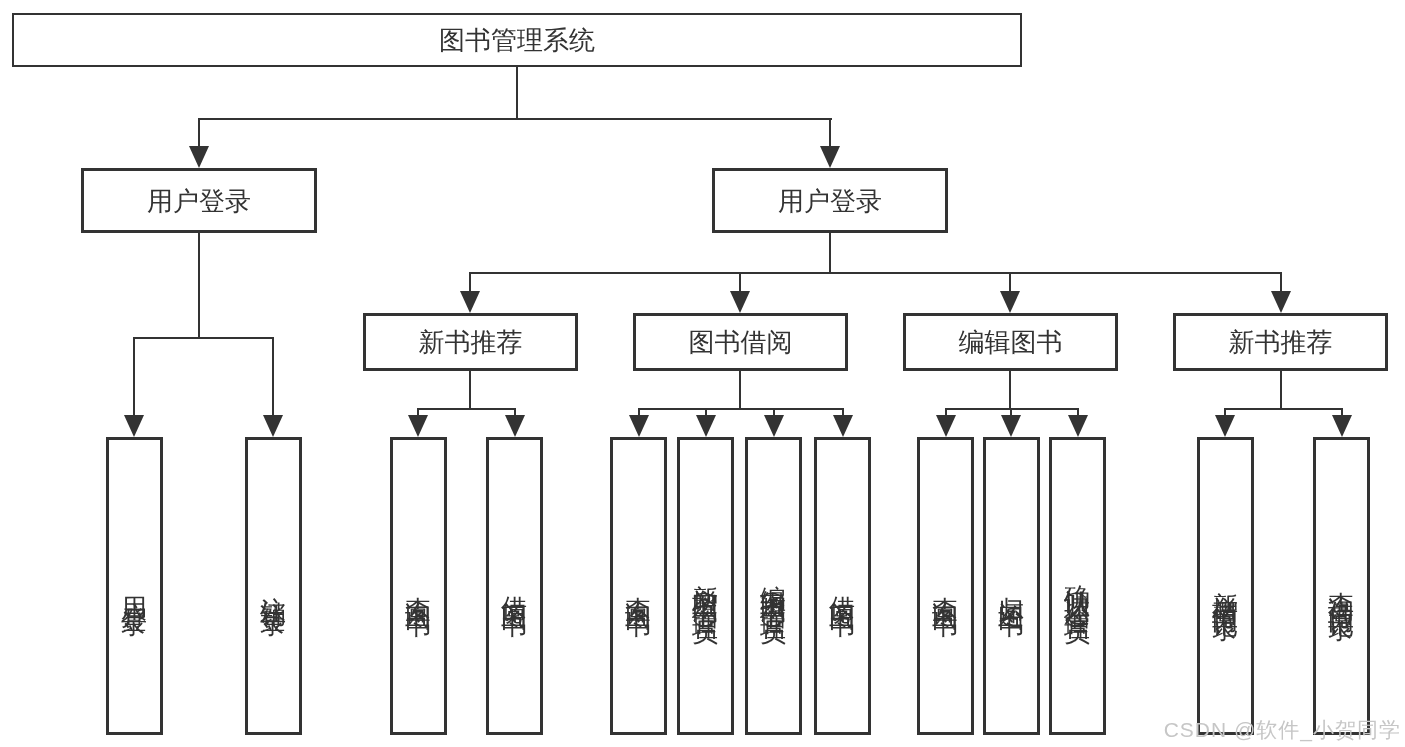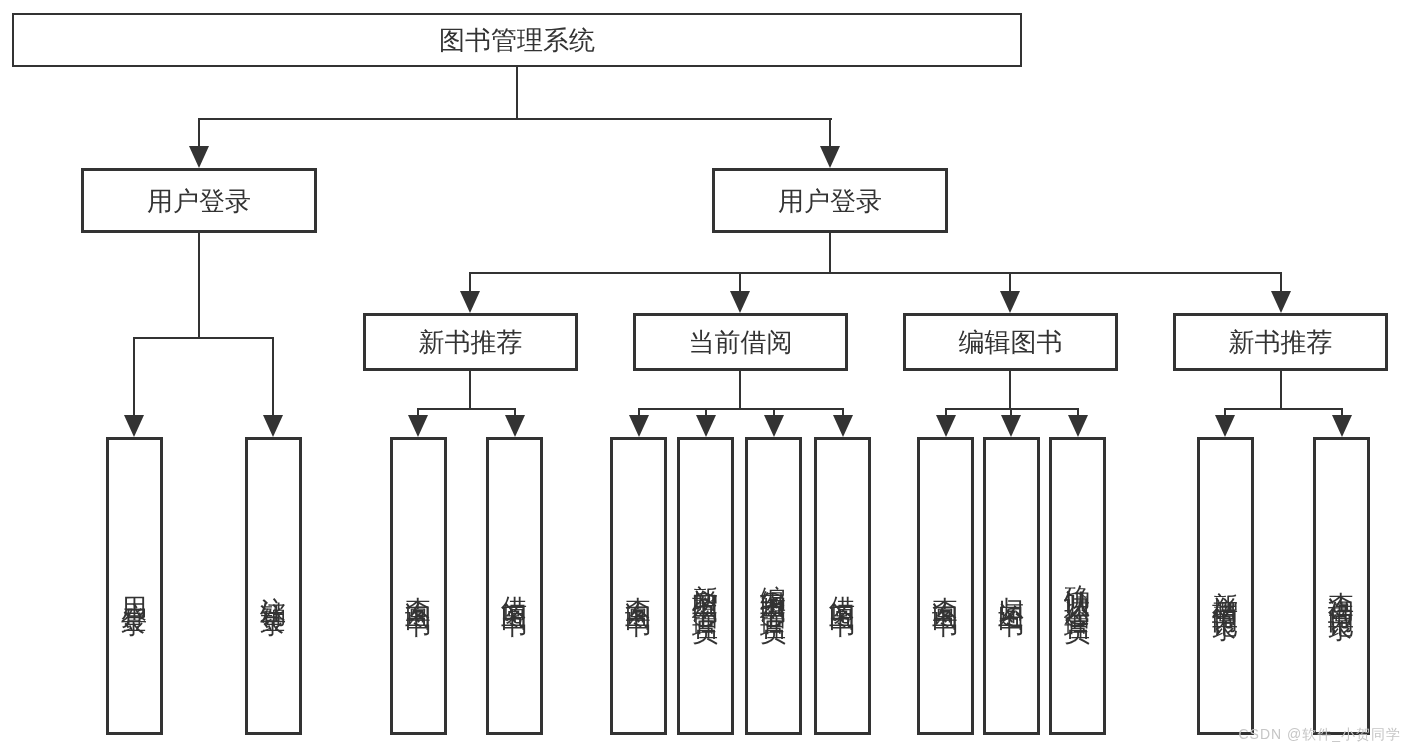--- a/index.html
+++ b/index.html
@@ -19,21 +19,21 @@
     letter-spacing:5px; white-space:normal;
   }
   .line { position:absolute; background:#333333; }
   .arrow {
     position:absolute; width:0; height:0;
     border-left:10px solid transparent; border-right:10px solid transparent;
     border-top:22px solid #333333;
   }
   .watermark {
     position:absolute; right:4px; bottom:3px;
-    font-size:14px; color:#c6c6c6; letter-spacing:1px;
+    font-size:21px; color:#c6c6c6; letter-spacing:1px;
   }
 </style>
 </head>
 <body>
 
 <div id="stage">
 
   <div class="box root" style="left:12px;top:13px;width:1010px;height:54px">图书管理系统</div>
 
   <div class="line" style="left:516px;top:67px;width:2px;height:53px"></div>
@@ -58,21 +58,21 @@
   <div class="line" style="left:469px;top:272px;width:2px;height:21px"></div>
   <div class="arrow" style="left:460px;top:291px"></div>
   <div class="line" style="left:739px;top:272px;width:2px;height:21px"></div>
   <div class="arrow" style="left:730px;top:291px"></div>
   <div class="line" style="left:1009px;top:272px;width:2px;height:21px"></div>
   <div class="arrow" style="left:1000px;top:291px"></div>
   <div class="line" style="left:1280px;top:272px;width:2px;height:21px"></div>
   <div class="arrow" style="left:1271px;top:291px"></div>
 
   <div class="box" style="left:363px;top:313px;width:215px;height:58px">新书推荐</div>
-  <div class="box" style="left:633px;top:313px;width:215px;height:58px">当前借阅</div>
+  <div class="box" style="left:633px;top:313px;width:215px;height:58px">图书借阅</div>
   <div class="box" style="left:903px;top:313px;width:215px;height:58px">编辑图书</div>
   <div class="box" style="left:1173px;top:313px;width:215px;height:58px">新书推荐</div>
 
   <div class="line" style="left:469px;top:371px;width:2px;height:39px"></div>
   <div class="line" style="left:417px;top:408px;width:99px;height:2px"></div>
   <div class="line" style="left:417px;top:408px;width:2px;height:8px"></div>
   <div class="arrow" style="left:408px;top:415px"></div>
   <div class="line" style="left:514px;top:408px;width:2px;height:8px"></div>
   <div class="arrow" style="left:505px;top:415px"></div>
 

